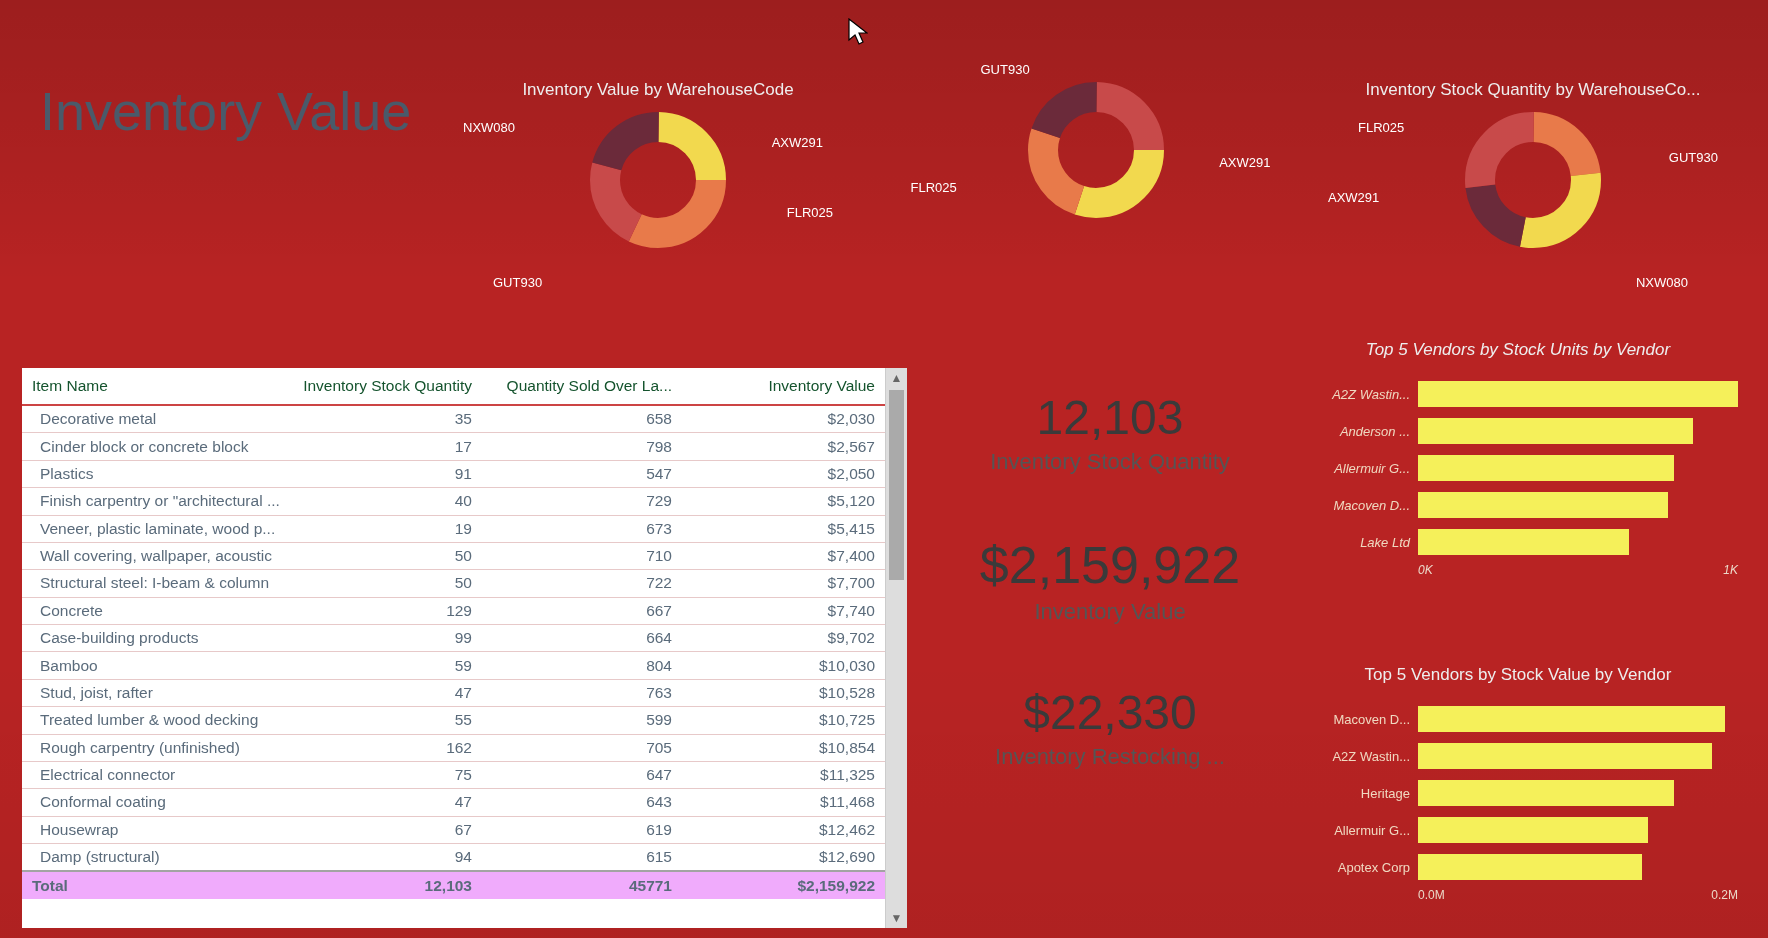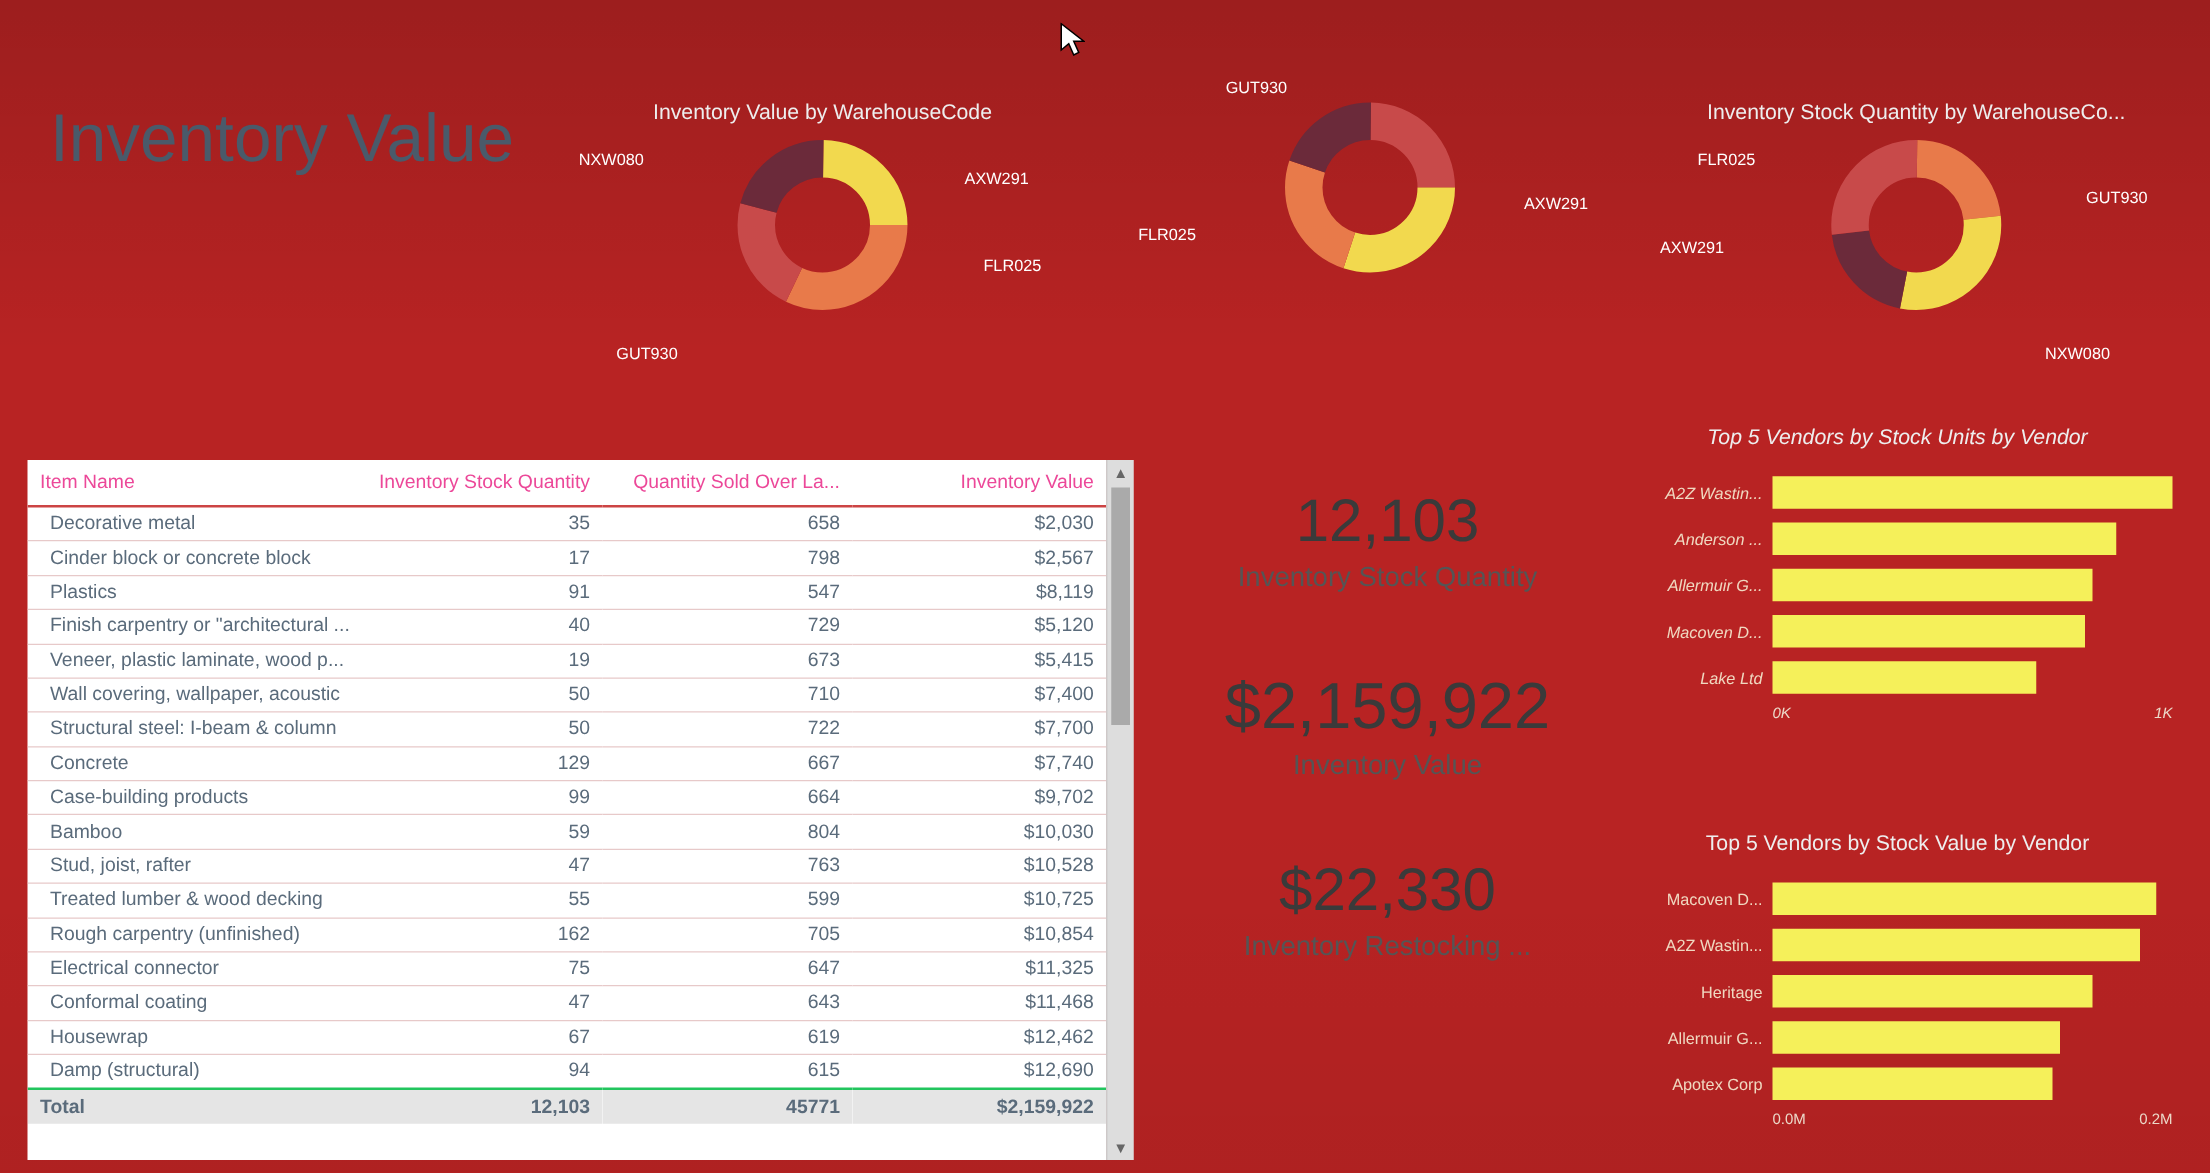--- a/index.html
+++ b/index.html
@@ -70,21 +70,21 @@
     background: #fff;
     border: 0;
   }
   table {
     width: 100%;
     border-collapse: collapse;
     font-size: 15.5px;
   }
   th {
     text-align: left;
-    color: #ec4899;
+    color: #14532d;
     font-weight: 400;
     padding: 9px 10px;
     border-bottom: 2px solid #c44;
     background: #fff;
     white-space: nowrap;
     overflow: hidden;
     text-overflow: ellipsis;
     margin-top: 21px;
   }
   th.num, td.num { text-align: right; }
@@ -92,22 +92,22 @@
     color: #5a6b7b;
     padding: 4.2px 10px;
     border-bottom: 1px solid #e7c9c9;
     white-space: nowrap;
     overflow: hidden;
     text-overflow: ellipsis;
   }
   td.name { max-width: 260px; padding-left: 18px; }
   tr.total td {
     font-weight: bold;
-    background: #e5e5e5;
-    border-top: 2px solid #22c55e;
+    background: #f0abfc;
+    border-top: 2px solid #a3a3a3;
     border-bottom: 0;
   }
   .scrollbar {
     width: 22px;
     background: #ddd;
     position: relative;
     border-left: 1px solid #ccc;
   }
   .scroll-arrow {
     position: absolute;
@@ -283,21 +283,21 @@
           <tr>
             <td class="name">Cinder block or concrete block</td>
             <td class="num">17</td>
             <td class="num">798</td>
             <td class="num">$2,567</td>
           </tr>
           <tr>
             <td class="name">Plastics</td>
             <td class="num">91</td>
             <td class="num">547</td>
-            <td class="num">$8,119</td>
+            <td class="num">$2,050</td>
           </tr>
           <tr>
             <td class="name">Finish carpentry or "architectural ...</td>
             <td class="num">40</td>
             <td class="num">729</td>
             <td class="num">$5,120</td>
           </tr>
           <tr>
             <td class="name">Veneer, plastic laminate, wood p...</td>
             <td class="num">19</td>

